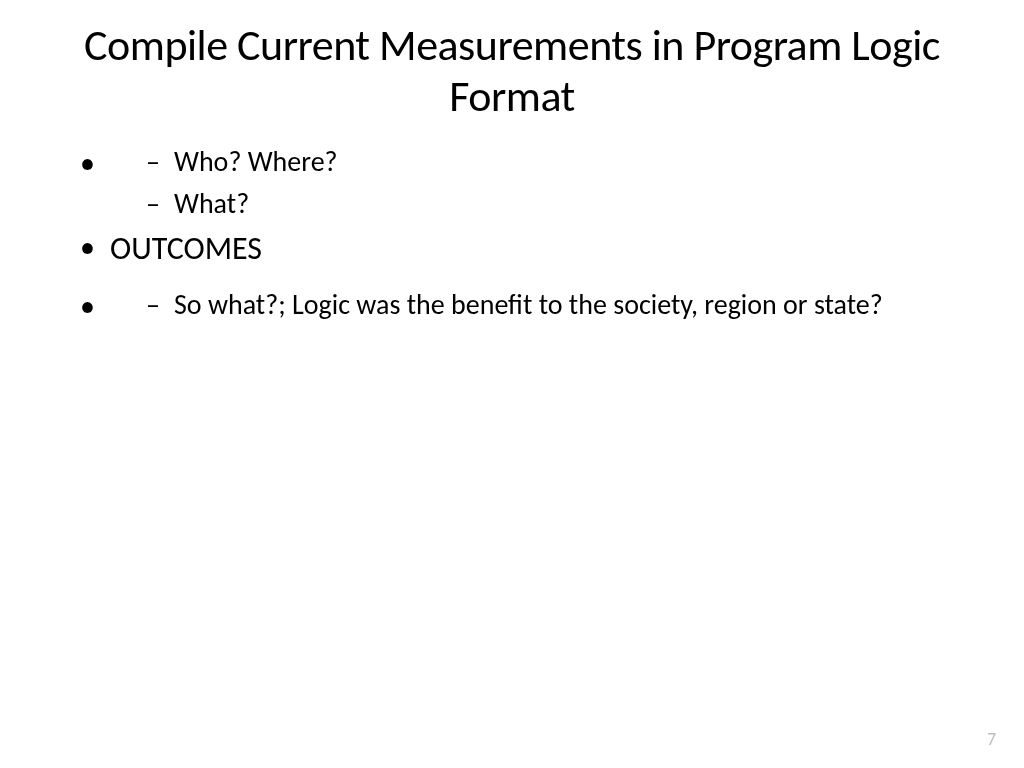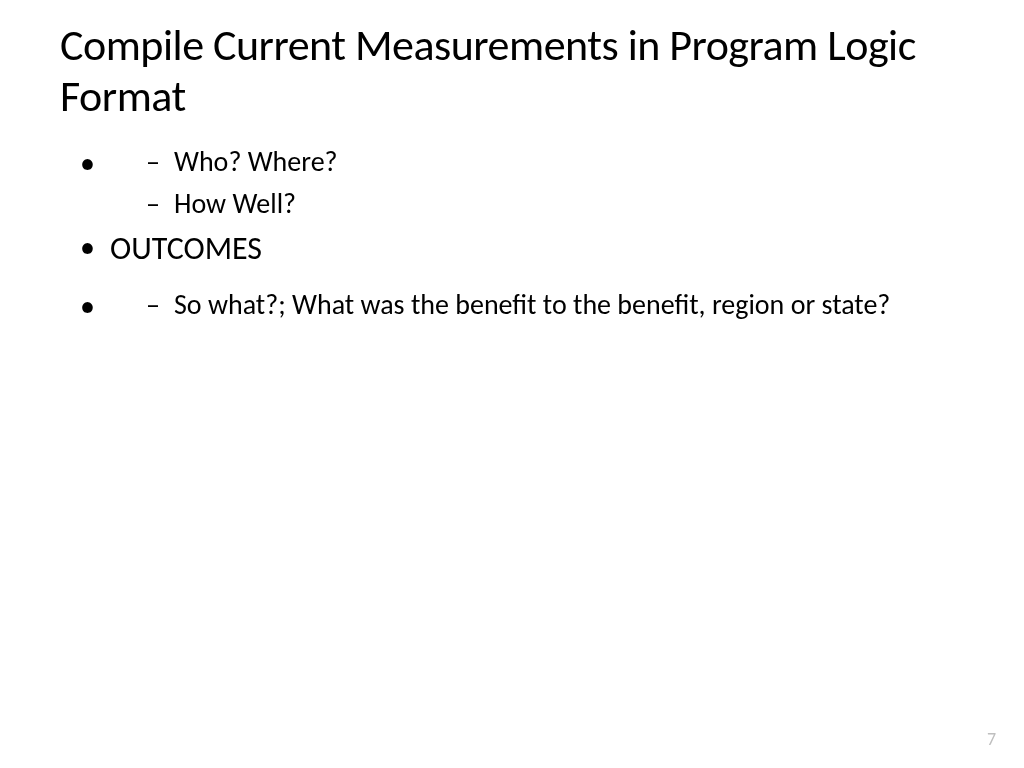--- a/index.html
+++ b/index.html
@@ -17,20 +17,21 @@
       overflow: hidden;
     }
     .slide {
       padding: 20px 60px 40px 60px;
       width: 100%;
       height: 100%;
     }
     .title {
       font-size: 44px;
       font-weight: 400;
+      text-align: center;
       line-height: 1.15;
       margin-bottom: 22px;
       letter-spacing: -0.5px;
     }
     ul.level1 {
       list-style: none;
       padding-left: 14px;
     }
     ul.level1 > li {
       font-size: 32px;
@@ -75,27 +76,27 @@
 </head>
 <body>
 
 <div class="slide">
   <h1 class="title">Compile Current Measurements in Program Logic Format</h1>
 
   <ul class="level1">
     <li>
       <ul class="level2">
         <li>Who? Where?</li>
-        <li>How Well?</li>
+        <li>What?</li>
       </ul>
     </li>
     <li>
       <span> OUTCOMES</span>
     </li>
     <li>
       <ul class="level2">
-        <li>So what?; What was the benefit to the benefit, region or state?</li>
+        <li>So what?; Logic was the benefit to the society, region or state?</li>
       </ul>
     </li>
   </ul>
 
   <div class="page-number">7</div>
 </div>
 
 </body></html>

